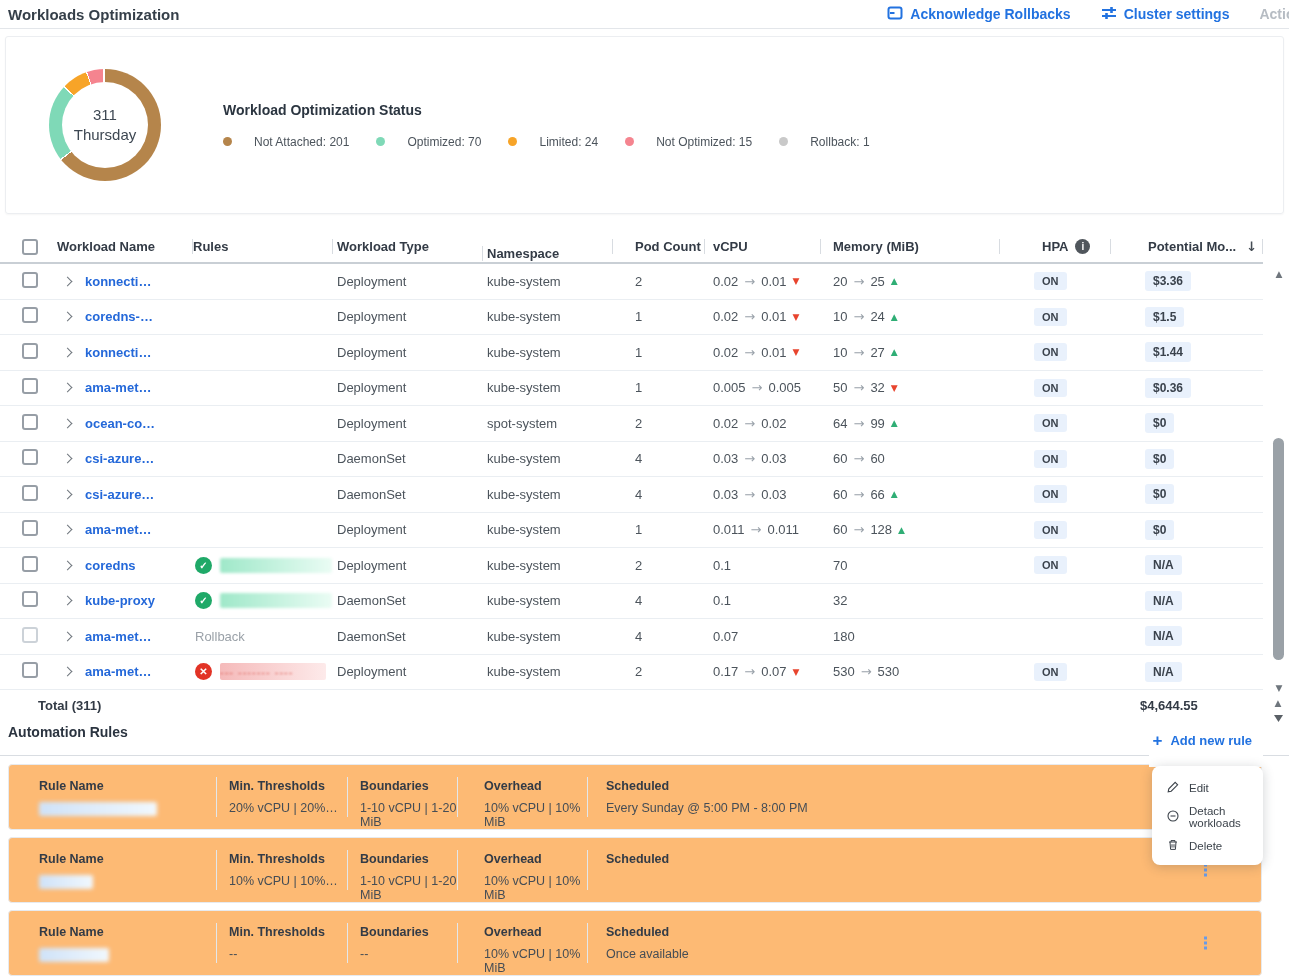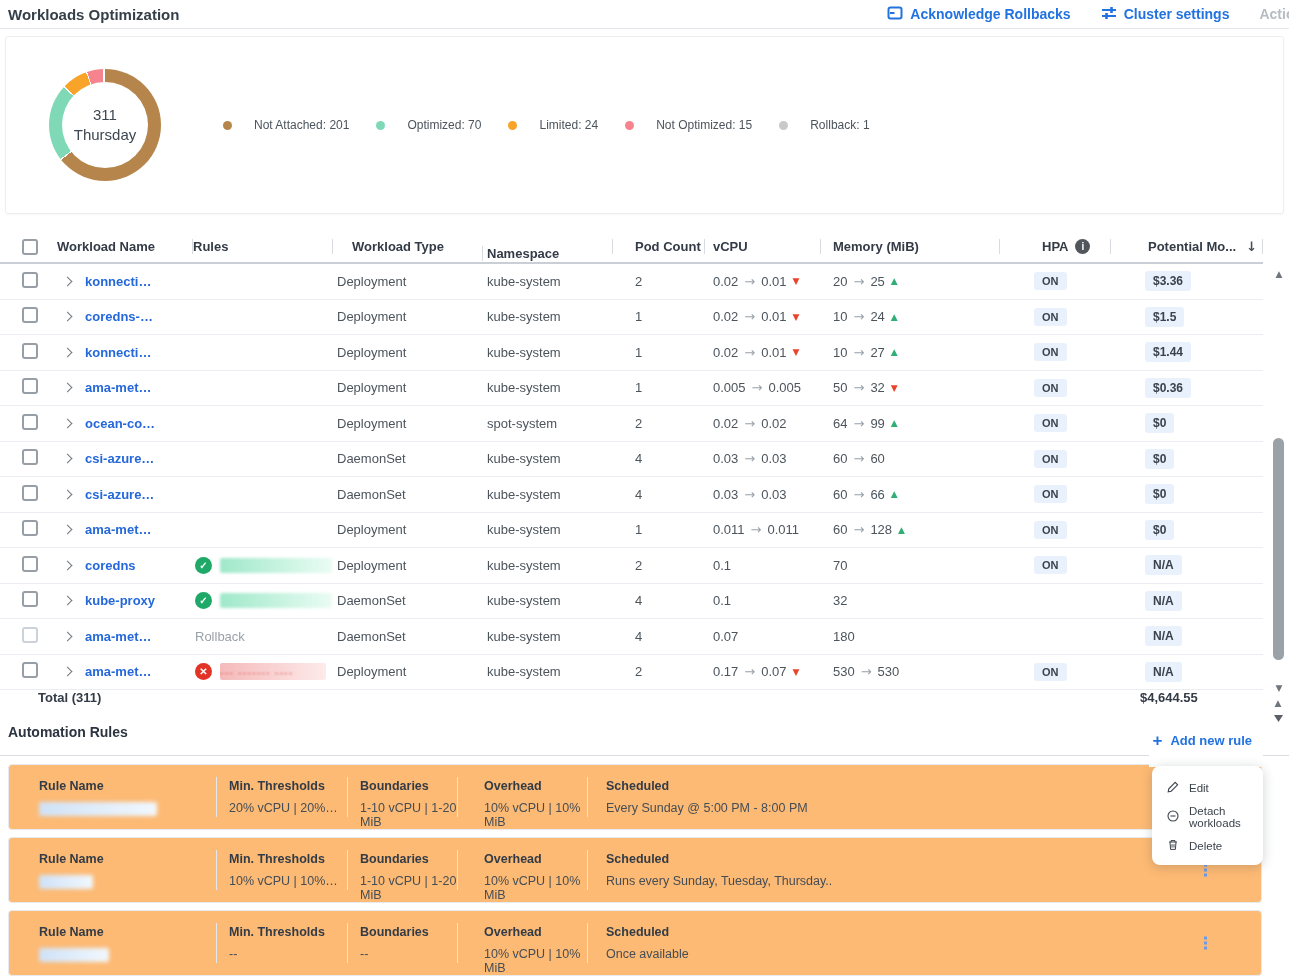--- a/index.html
+++ b/index.html
@@ -30,21 +30,21 @@
   .legend-item { display:flex; align-items:center; gap:22px; font-size:12px; color:#4c545c; }
   .legend-dot { width:9px; height:9px; border-radius:50%; flex:0 0 auto; }
 
   
   .table-wrap { position:relative; margin-top:17px; }
   .trow { display:grid; grid-template-columns:50px 34px 108px 140px 150px 130px 92px 116px 179px 111px 1fr;
     align-items:center; width:1263px; height:35.5px; border-bottom:1px solid #eaeef2; }
   .thead { height:33px; border-bottom:2px solid #c9cfd5; font-weight:bold; font-size:13px; color:#333b46; }
   .thead .hc { position:relative; height:100%; display:flex; align-items:center; }
   .hc-name { grid-column:2/4; padding-left:7px; }
-  .hc-rules { padding-left:1px; } .hc-type{ padding-left:20px; } .hc-ns{ padding-left:5px;margin-top:14px; }
+  .hc-rules { padding-left:1px; } .hc-type{ padding-left:5px; } .hc-ns{ padding-left:5px;margin-top:14px; }
   .hc-pods{ padding-left:23px; } .hc-cpu{ padding-left:9px; } .hc-mem{ padding-left:13px; }
   .hc-hpa{ padding-left:43px; gap:7px; } .hc-pot{ padding-left:38px; gap:10px; }
   .hc-sep::before { content:""; position:absolute; left:0; top:8px; bottom:8px; width:1px; background:#d8dce1; }
   .hc-pot::after { content:""; position:absolute; right:0; top:8px; bottom:8px; width:1px; background:#d8dce1; }
   .info-circle { width:15px; height:15px; border-radius:50%; background:#50565c; color:#fff;
     font-size:10px; font-weight:bold; display:inline-flex; align-items:center; justify-content:center; cursor:pointer; }
   .sort-arrow { font-family:"DejaVu Sans", sans-serif; font-size:13px; color:#454c54; cursor:pointer; }
 
   .cell { font-size:13px; color:#4c545c; }
   .c-check { padding-left:22px; }
@@ -80,21 +80,21 @@
 
   
   .vscroll { position:absolute; right:3px; top:37px; width:14px; height:426px; }
   .sb-arrow { width:14px; height:12px; text-align:center; color:#6f767d; font-size:9px;
     font-family:"DejaVu Sans", sans-serif; cursor:pointer; line-height:12px; }
   .sb-arrow.bottom { position:absolute; bottom:0; }
   .sb-thumb { position:absolute; top:170px; left:1px; width:11px; height:222px;
     background:#9aa1a7; border-radius:6px; cursor:grab; }
 
   
-  .total-row { position:relative; height:30px; display:flex; align-items:flex-start; }
+  .total-row { position:relative; height:30px; display:flex; align-items:center; }
   .total-label { margin-left:38px; font-size:13px; font-weight:bold; color:#333b46; }
   .total-value { position:absolute; left:1140px; font-size:13px; font-weight:bold; color:#333b46; }
   .mini-scroll { position:absolute; right:4px; top:697px; width:14px; z-index:2; }
   .mini-scroll .half { width:9px; height:7px; background:#5a6066; margin:6px 0 0 3px;
     clip-path:polygon(0 0,100% 0,50% 100%); }
 
   .auto-title { margin:4px 0 0 8px; font-size:14px; font-weight:bold; color:#2b3440; }
   .auto-hr { margin-top:15px; height:1px; background:#d9dde2; }
   .add-rule-panel { position:absolute; top:745px; right:26px; width:114px; height:22px; background:#fff; z-index:3; }
   .add-rule { position:absolute; top:733px; right:37px; z-index:4; display:flex; align-items:center; gap:8px;
@@ -160,20 +160,21 @@
 </div>
 
 <div class="summary-card">
   <div class="donut" id="donut" style="background: conic-gradient(rgb(181, 133, 75) 0deg, rgb(181, 133, 75) 231.369deg, rgb(255, 255, 255) 231.369deg, rgb(255, 255, 255) 232.669deg, rgb(127, 217, 183) 232.669deg, rgb(127, 217, 183) 312.398deg, rgb(255, 255, 255) 312.398deg, rgb(255, 255, 255) 313.698deg, rgb(247, 164, 40) 313.698deg, rgb(247, 164, 40) 340.179deg, rgb(255, 255, 255) 340.179deg, rgb(255, 255, 255) 341.479deg, rgb(245, 132, 143) 341.479deg, rgb(245, 132, 143) 357.542deg, rgb(255, 255, 255) 357.542deg, rgb(255, 255, 255) 358.842deg, rgb(201, 201, 201) 358.842deg, rgb(201, 201, 201) 358.842deg, rgb(255, 255, 255) 358.842deg, rgb(255, 255, 255) 360deg);">
     <div class="donut-hole">
       <span>311</span>
       <span>Thursday</span>
     </div>
   </div>
   <div class="status">
+    <h2>Workload Optimization Status</h2>
     <div class="legend" id="legend">
         <div class="legend-item">
           <span class="legend-dot" style="background: rgb(181, 133, 75);"></span>
           <span>Not Attached: 201</span>
         </div>
         <div class="legend-item">
           <span class="legend-dot" style="background: rgb(127, 217, 183);"></span>
           <span>Optimized: 70</span>
         </div>
         <div class="legend-item">
@@ -567,21 +568,20 @@
       <div class="rc-col rc-bound">
         <div class="rc-label">Boundaries</div>
         <div class="rc-value">1-10 vCPU | 1-20 MiB</div>
       </div>
       <div class="rc-col rc-over">
         <div class="rc-label">Overhead</div>
         <div class="rc-value">10% vCPU | 10% MiB</div>
       </div>
       <div class="rc-col rc-sched">
         <div class="rc-label">Scheduled</div>
-        <div class="rc-value">Runs every Sunday, Tuesday, Thursday..</div>
       </div>
       <div class="rc-kebab">
         <span class="kdot"></span>
         <span class="kdot"></span>
         <span class="kdot"></span>
       </div>
     </div>
     <div class="rule-card">
       <div class="rc-col rc-name">
         <div class="rc-label">Rule Name</div>

